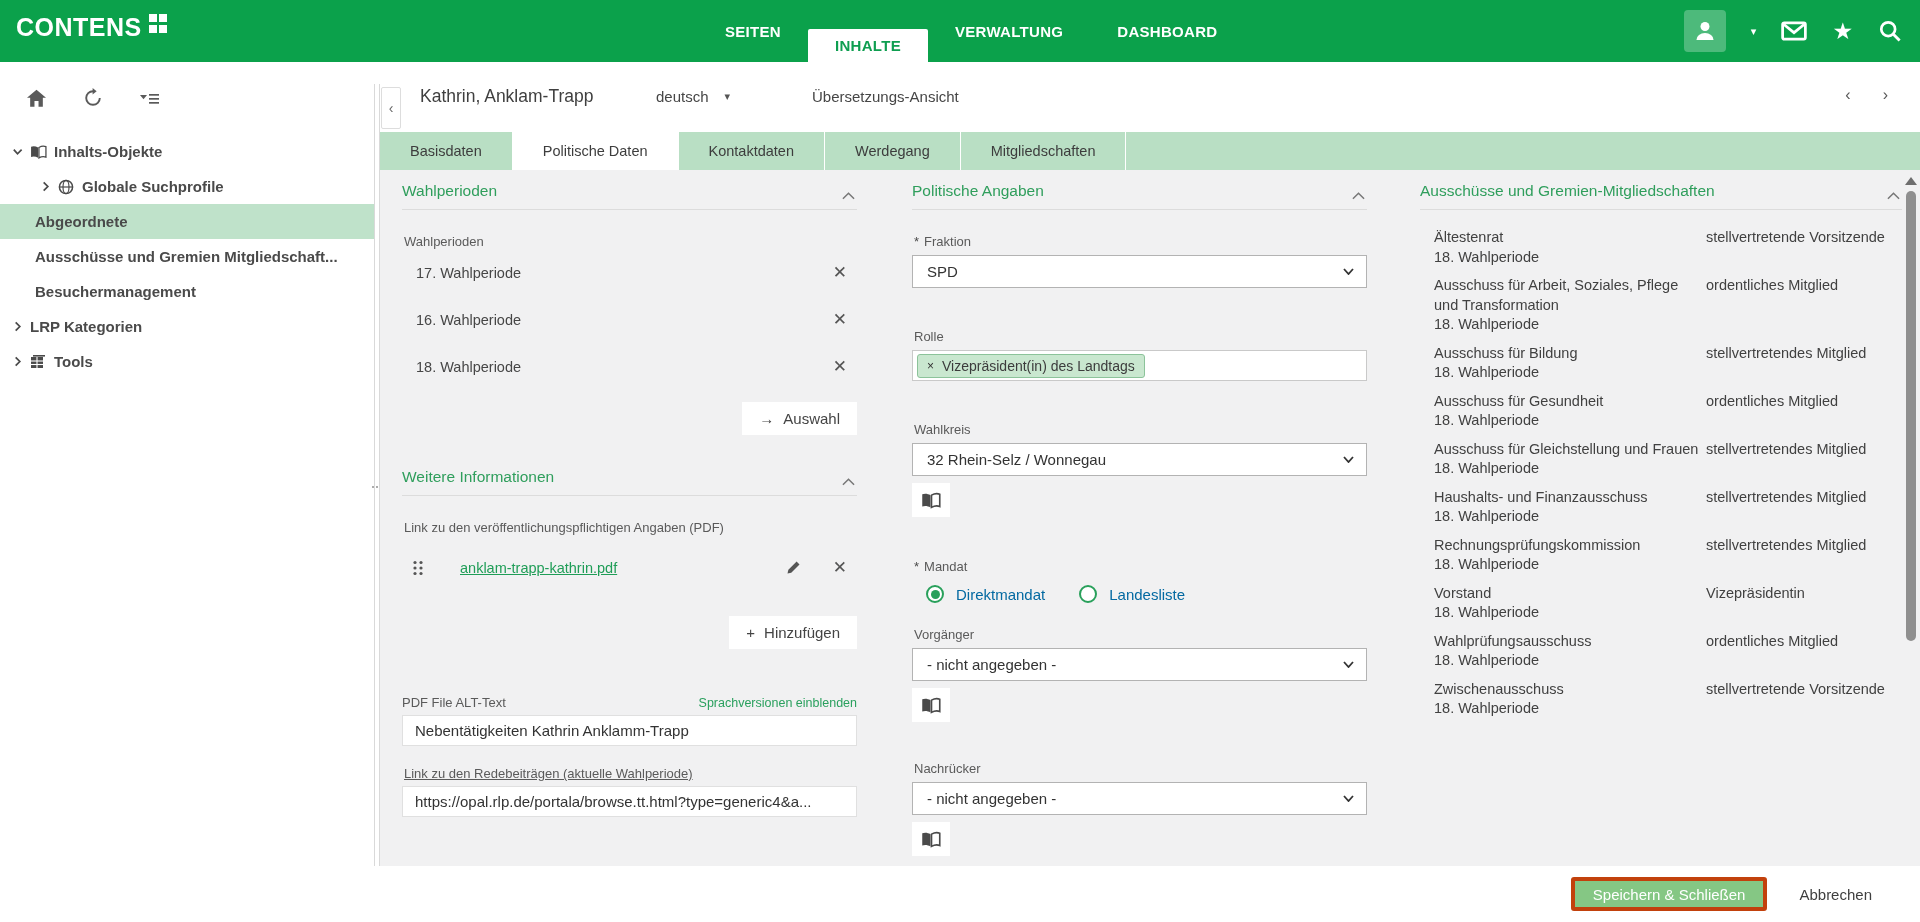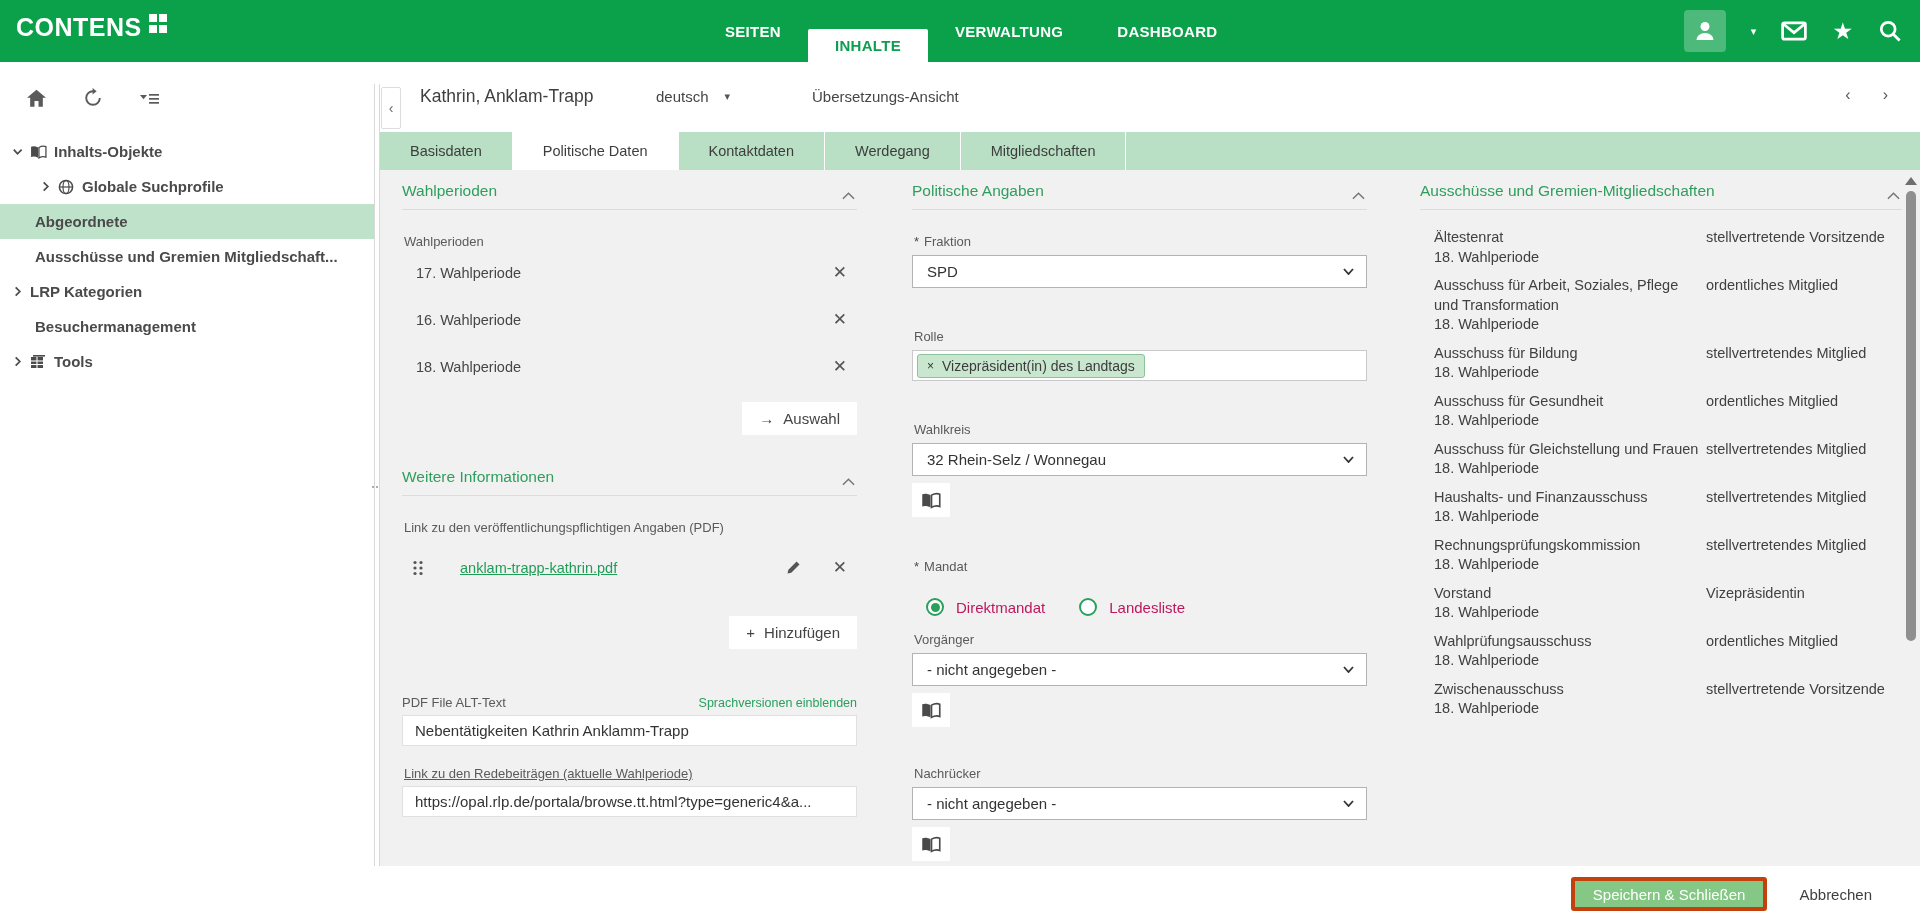--- a/index.html
+++ b/index.html
@@ -75,21 +75,21 @@
   .select{height:31px;background:#fff;border:1px solid #b3b3b3;display:flex;align-items:center;
           justify-content:space-between;padding:0 12px 0 14px;font-size:15px;color:#333;
           cursor:pointer;margin-top:6px;}
   .book-btn{width:38px;height:34px;background:#fff;display:flex;align-items:center;justify-content:center;
             margin-top:7px;cursor:pointer;}
   .tagbox{height:29px;background:#fff;border:1px solid #c9c9c9;display:flex;align-items:center;
           padding:0 4px;margin-top:6px;}
   .tag{background:#c9e7cf;border:1px solid #8cc39a;border-radius:3px;height:22px;display:flex;
        align-items:center;padding:0 9px;gap:8px;font-size:14px;color:#3c3c3c;}
   .tag .tx{font-size:12px;cursor:pointer;color:#333;}
-  .radio-row{display:flex;align-items:center;gap:34px;margin-top:24px;padding-left:14px;font-size:15px;color:#be185d;}
+  .radio-row{display:flex;align-items:center;gap:34px;margin-top:11px;padding-left:14px;font-size:15px;color:#0369a1;}
   .ropt{display:flex;align-items:center;gap:12px;cursor:pointer;}
   .radio{width:14px;height:14px;border:2px solid #29a05b;border-radius:50%;position:relative;background:#fff;}
   .radio.on::after{content:"";position:absolute;left:2.5px;top:2.5px;right:2.5px;bottom:2.5px;
                    background:#29a05b;border-radius:50%;}
   .req{color:#4a4a4a;margin-right:5px;}
   .mrow{display:grid;grid-template-columns:272px 1fr;margin:0 0 9px 14px;font-size:14.5px;
         line-height:19.5px;color:#414141;}
   .mlist{margin-top:18px;}
   
   .sb-up{position:absolute;left:1905px;top:177px;width:0;height:0;border-left:6px solid transparent;
@@ -215,30 +215,30 @@
           </svg>
         </span>
       <span>Globale Suchprofile</span>
     </div>
     <div class="trow sel" style="padding-left:35px;">
       <span>Abgeordnete</span>
     </div>
     <div class="trow" style="padding-left:35px;">
       <span>Ausschüsse und Gremien Mitgliedschaft...</span>
     </div>
+    <div class="trow" style="padding-left:35px;">
+      <span>Besuchermanagement</span>
+    </div>
     <div class="trow" style="padding-left:12px;">
       <span class="tcaret">
           <svg width="11" height="11" viewBox="0 0 12 12">
             <polyline points="4,1.5 8.5,6 4,10.5" fill="none" stroke="#4a4a4a" stroke-width="1.9"></polyline>
           </svg>
         </span>
       <span>LRP Kategorien</span>
-    </div>
-    <div class="trow" style="padding-left:35px;">
-      <span>Besuchermanagement</span>
     </div>
     <div class="trow" style="padding-left:12px;">
       <span class="tcaret">
           <svg width="11" height="11" viewBox="0 0 12 12">
             <polyline points="4,1.5 8.5,6 4,10.5" fill="none" stroke="#4a4a4a" stroke-width="1.9"></polyline>
           </svg>
         </span>
       <span class="ticon">
           <svg width="15" height="14" viewBox="0 0 15 14">
             <rect x="1" y="2" width="12" height="11" fill="#4a4a4a"></rect>
@@ -391,21 +391,21 @@
         <span class="ropt">
           <span class="radio on"></span>
           <span>Direktmandat</span>
         </span>
         <span class="ropt">
           <span class="radio"></span>
           <span>Landesliste</span>
         </span>
       </div>
 
-      <div class="flabel" style="margin-top:16px;">Vorgänger</div>
+      <div class="flabel" style="margin-top:24px;">Vorgänger</div>
       <div class="select">
         <span>- nicht angegeben -</span>
         <svg width="11" height="7" viewBox="0 0 11 7">
             <polyline points="1,1 5.5,6 10,1" fill="none" stroke="#333" stroke-width="1.8"></polyline>
           </svg>
       </div>
       <div class="book-btn">
         <svg width="20" height="17" viewBox="0 0 16 13">
             <path d="M1 1.5 C3 .6 5.5 1 7.6 2.2 V12 C5.5 10.8 3 10.4 1 11.3 Z" fill="#4a4a4a"></path>
             <path d="M15 1.5 C13 .6 10.5 1 8.4 2.2 V12 C10.5 10.8 13 10.4 15 11.3 Z" fill="none" stroke="#4a4a4a" stroke-width="1.3"></path>

